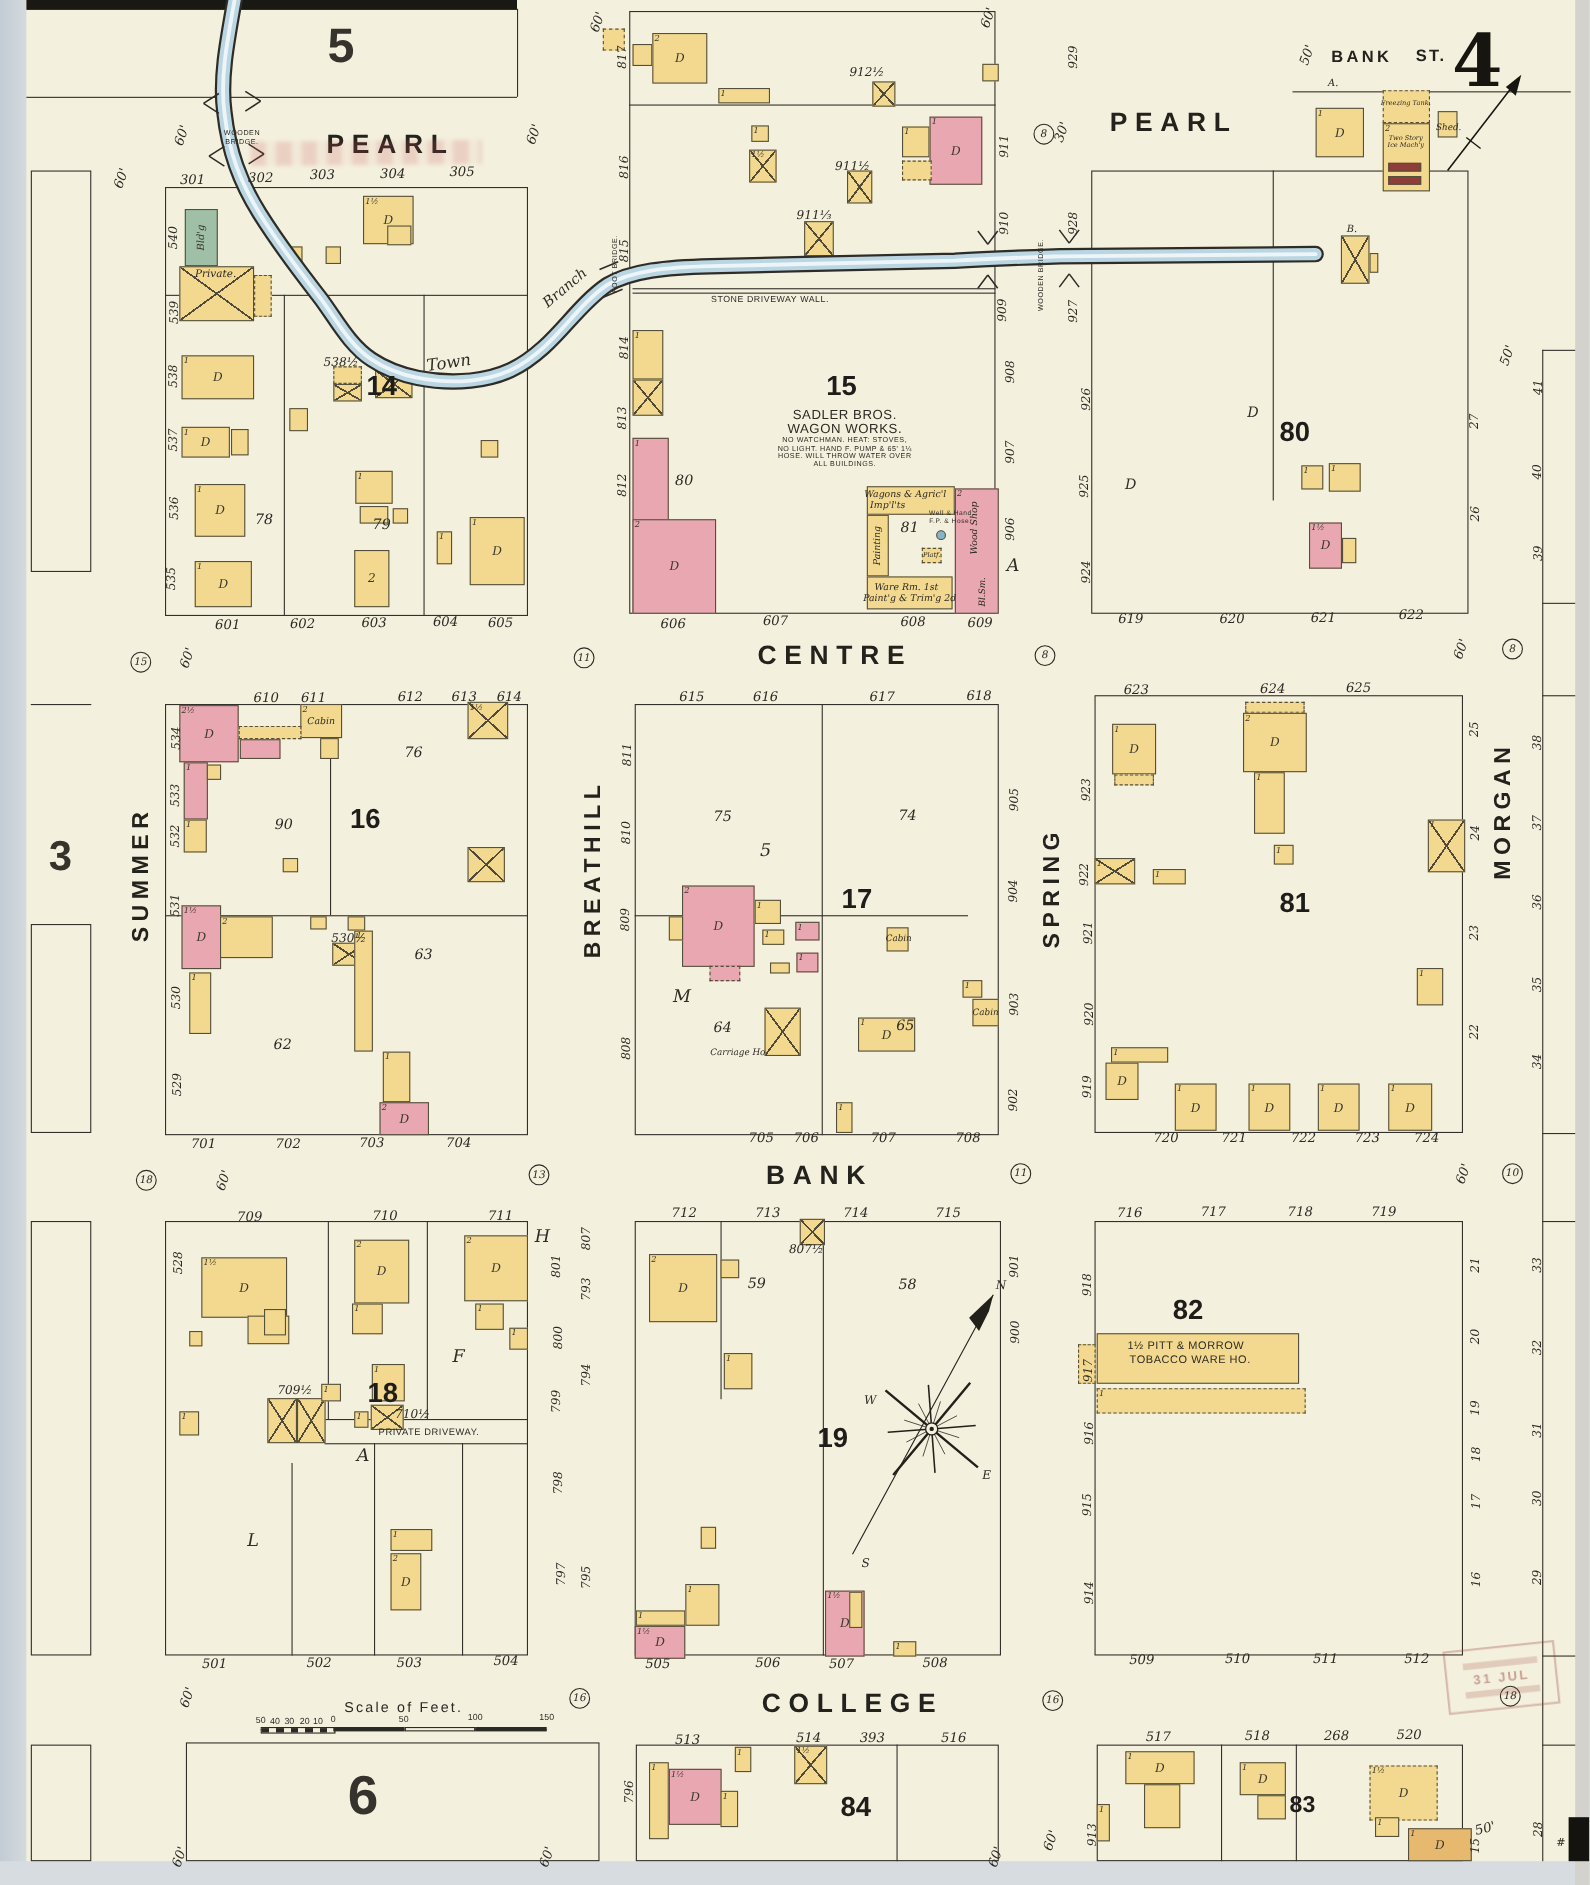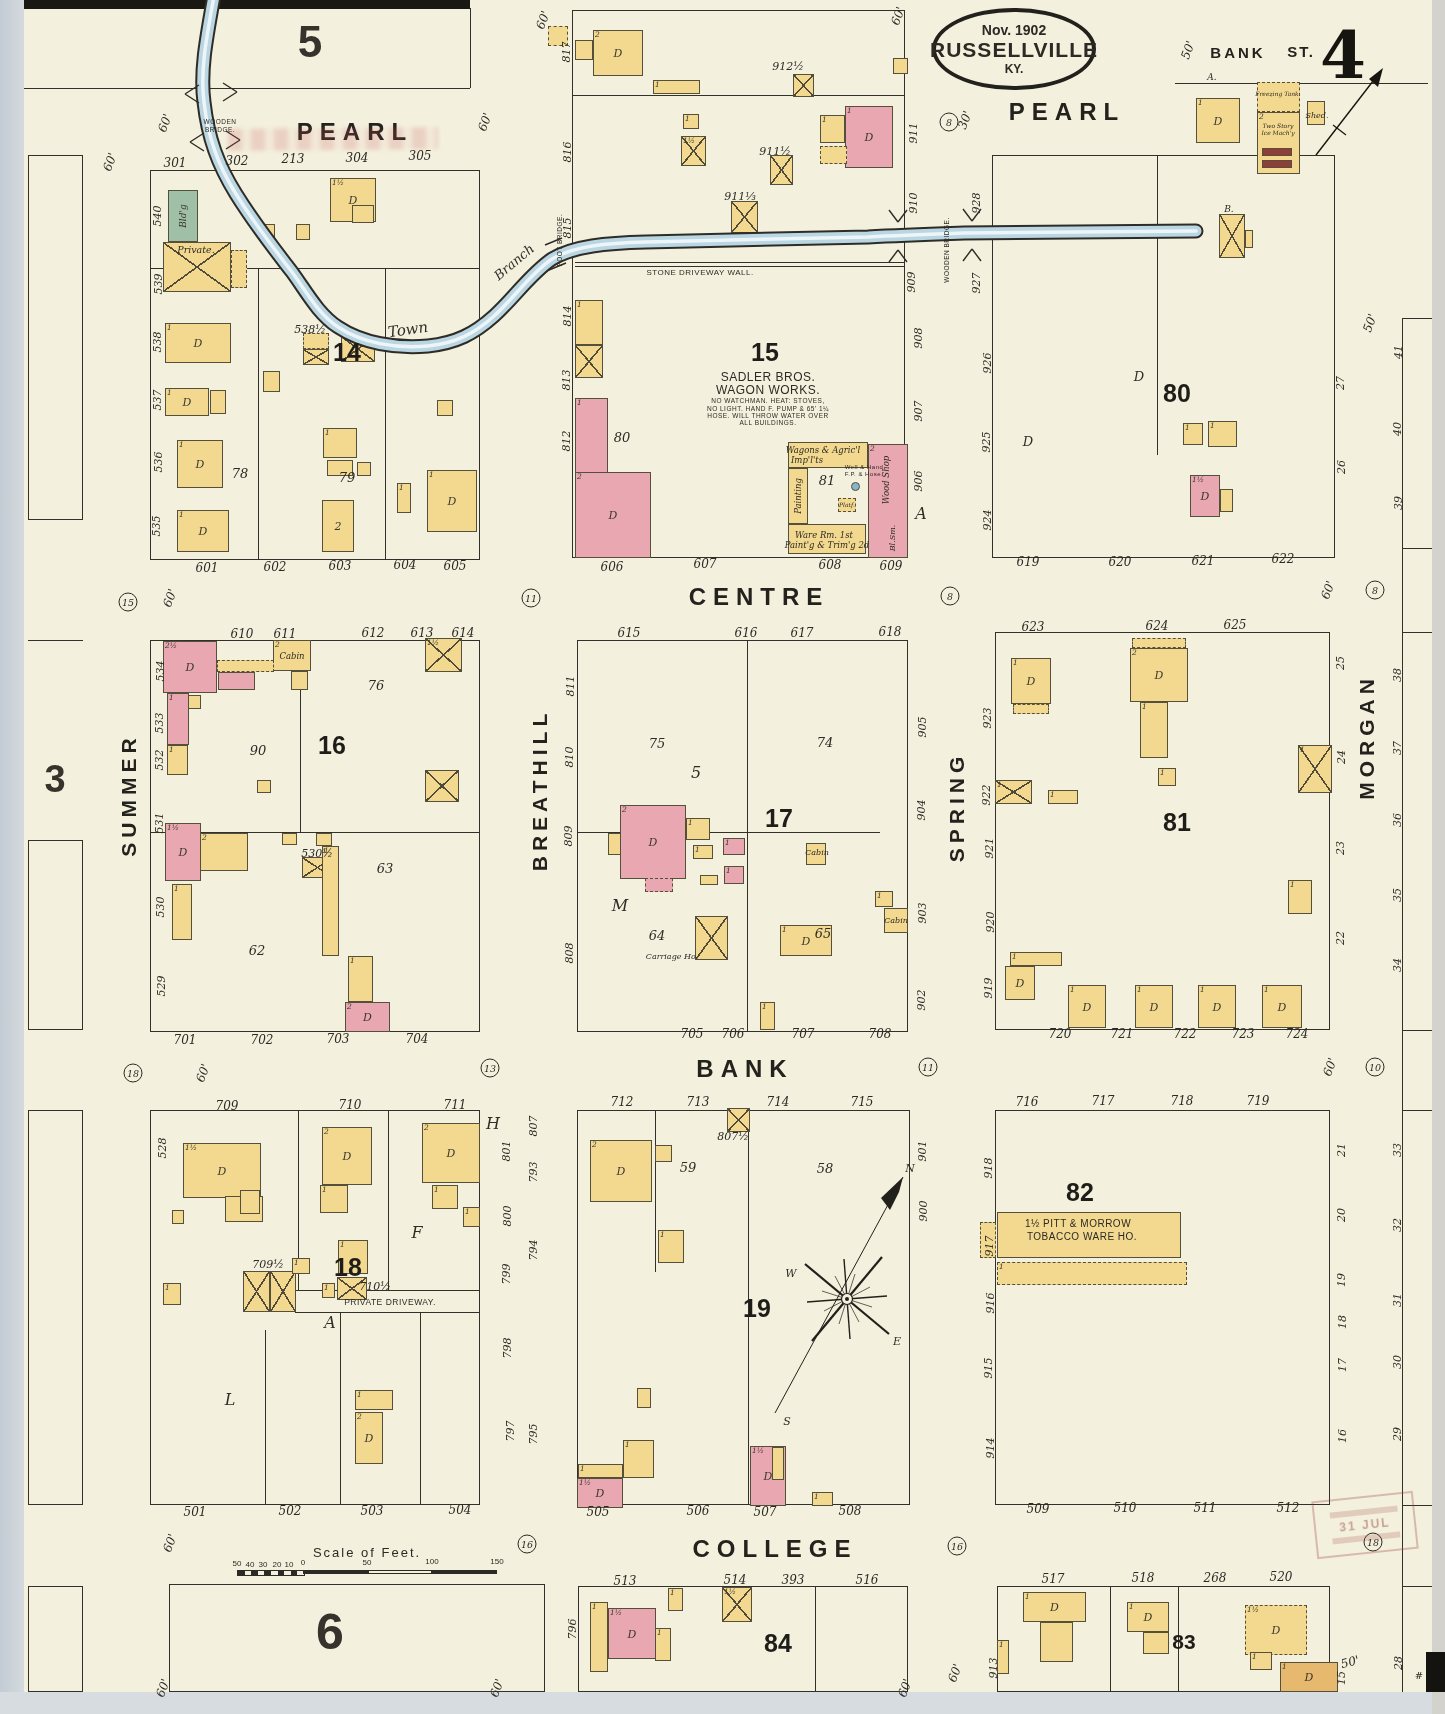--- a/index.html
+++ b/index.html
@@ -578,39 +578,39 @@
       <div class="lbl k-lot" style="left: 657px; top: 743px; transform: translate(-50%, -50%);">75</div>
       <div class="lbl k-lot" style="left: 825px; top: 742px; transform: translate(-50%, -50%);">74</div>
       <div class="lbl k-lot" style="left: 657px; top: 935px; transform: translate(-50%, -50%);">64</div>
       <div class="lbl k-lot" style="left: 823px; top: 933px; transform: translate(-50%, -50%);">65</div>
       <div class="lbl k-lot" style="left: 688px; top: 1167px; transform: translate(-50%, -50%);">59</div>
       <div class="lbl k-lot" style="left: 825px; top: 1168px; transform: translate(-50%, -50%);">58</div>
       <div class="lbl k-lot" style="left: 622px; top: 437px; transform: translate(-50%, -50%);">80</div>
       <div class="lbl k-lot" style="left: 827px; top: 480px; transform: translate(-50%, -50%);">81</div>
       <div class="lbl k-ad" style="left: 175px; top: 163px; transform: translate(-50%, -50%);">301</div>
       <div class="lbl k-ad" style="left: 237px; top: 161px; transform: translate(-50%, -50%);">302</div>
-      <div class="lbl k-ad" style="left: 293px; top: 159px; transform: translate(-50%, -50%);">213</div>
+      <div class="lbl k-ad" style="left: 293px; top: 159px; transform: translate(-50%, -50%);">303</div>
       <div class="lbl k-ad" style="left: 357px; top: 158px; transform: translate(-50%, -50%);">304</div>
       <div class="lbl k-ad" style="left: 420px; top: 156px; transform: translate(-50%, -50%);">305</div>
       <div class="lbl k-ad" style="left: 207px; top: 568px; transform: translate(-50%, -50%);">601</div>
       <div class="lbl k-ad" style="left: 275px; top: 567px; transform: translate(-50%, -50%);">602</div>
       <div class="lbl k-ad" style="left: 340px; top: 566px; transform: translate(-50%, -50%);">603</div>
       <div class="lbl k-ad" style="left: 405px; top: 565px; transform: translate(-50%, -50%);">604</div>
       <div class="lbl k-ad" style="left: 455px; top: 566px; transform: translate(-50%, -50%);">605</div>
       <div class="lbl k-ad" style="left: 612px; top: 567px; transform: translate(-50%, -50%);">606</div>
       <div class="lbl k-ad" style="left: 705px; top: 564px; transform: translate(-50%, -50%);">607</div>
       <div class="lbl k-ad" style="left: 830px; top: 565px; transform: translate(-50%, -50%);">608</div>
       <div class="lbl k-ad" style="left: 891px; top: 566px; transform: translate(-50%, -50%);">609</div>
       <div class="lbl k-ad" style="left: 242px; top: 634px; transform: translate(-50%, -50%);">610</div>
       <div class="lbl k-ad" style="left: 285px; top: 634px; transform: translate(-50%, -50%);">611</div>
       <div class="lbl k-ad" style="left: 373px; top: 633px; transform: translate(-50%, -50%);">612</div>
       <div class="lbl k-ad" style="left: 422px; top: 633px; transform: translate(-50%, -50%);">613</div>
       <div class="lbl k-ad" style="left: 463px; top: 633px; transform: translate(-50%, -50%);">614</div>
       <div class="lbl k-ad" style="left: 629px; top: 633px; transform: translate(-50%, -50%);">615</div>
-      <div class="lbl k-ad" style="left: 746px; top: 633px; transform: translate(-50%, -50%);">616</div>
+      <div class="lbl k-ad" style="left: 696px; top: 633px; transform: translate(-50%, -50%);">616</div>
       <div class="lbl k-ad" style="left: 802px; top: 633px; transform: translate(-50%, -50%);">617</div>
       <div class="lbl k-ad" style="left: 890px; top: 632px; transform: translate(-50%, -50%);">618</div>
       <div class="lbl k-ad" style="left: 1033px; top: 627px; transform: translate(-50%, -50%);">623</div>
       <div class="lbl k-ad" style="left: 1157px; top: 626px; transform: translate(-50%, -50%);">624</div>
       <div class="lbl k-ad" style="left: 1235px; top: 625px; transform: translate(-50%, -50%);">625</div>
       <div class="lbl k-ad" style="left: 1028px; top: 562px; transform: translate(-50%, -50%);">619</div>
       <div class="lbl k-ad" style="left: 1120px; top: 562px; transform: translate(-50%, -50%);">620</div>
       <div class="lbl k-ad" style="left: 1203px; top: 561px; transform: translate(-50%, -50%);">621</div>
       <div class="lbl k-ad" style="left: 1283px; top: 559px; transform: translate(-50%, -50%);">622</div>
       <div class="lbl k-ad" style="left: 185px; top: 1040px; transform: translate(-50%, -50%);">701</div>
@@ -839,25 +839,20 @@
       <div class="lbl k-sb" style="left: 250px; top: 1565px; transform: translate(-50%, -50%);">40</div>
       <div class="lbl k-sb" style="left: 263px; top: 1565px; transform: translate(-50%, -50%);">30</div>
       <div class="lbl k-sb" style="left: 277px; top: 1565px; transform: translate(-50%, -50%);">20</div>
       <div class="lbl k-sb" style="left: 289px; top: 1565px; transform: translate(-50%, -50%);">10</div>
       <div class="lbl k-sb" style="left: 303px; top: 1563px; transform: translate(-50%, -50%);">0</div>
       <div class="lbl k-sb" style="left: 367px; top: 1563px; transform: translate(-50%, -50%);">50</div>
       <div class="lbl k-sb" style="left: 432px; top: 1562px; transform: translate(-50%, -50%);">100</div>
       <div class="lbl k-sb" style="left: 497px; top: 1562px; transform: translate(-50%, -50%);">150</div>
     </div>
 
-  <div id="title-oval">
-    <div class="t1">Nov. 1902</div>
-    <div class="t2">RUSSELLVILLE</div>
-    <div class="t3">KY.</div>
-  </div>
 
   <div id="sheet-num">4</div>
 
 
   <div id="scalebar">
     <div class="rule"></div>
     <div class="p1"></div>
     <div class="p2"></div>
     <div class="p3"></div>
     <div class="p4"></div>

